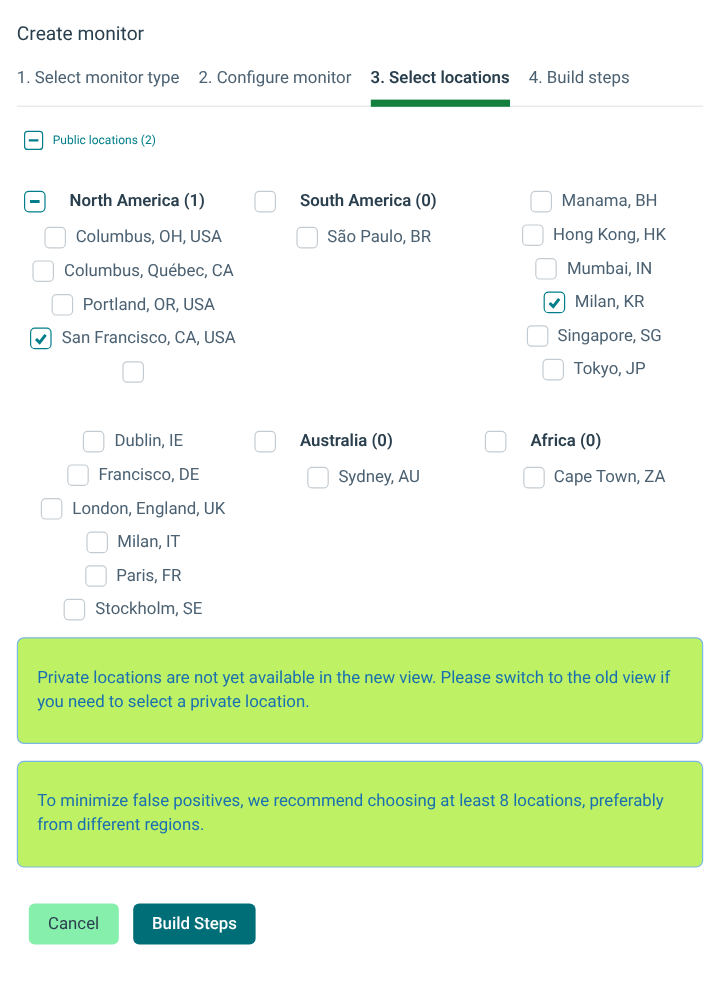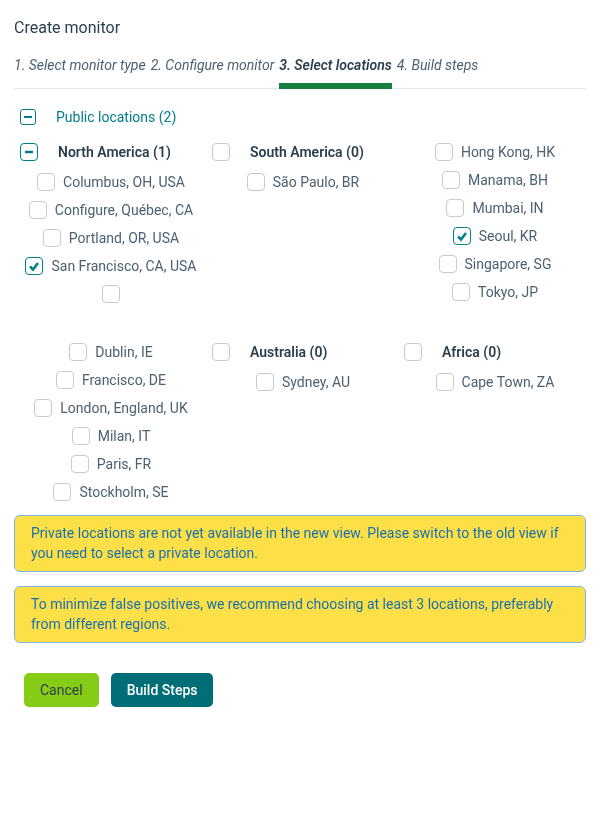--- a/index.html
+++ b/index.html
@@ -12,44 +12,43 @@
       font-size: 14px;
     }
     .page-title {
       font-size: 16px;
       font-weight: 400;
       color: #2a3f4d;
       margin-bottom: 20px;
     }
     .tabs {
       display: flex;
-      gap: 5px;
+      gap: 16px;
       border-bottom: 1px solid #e3e6e8;
       margin-bottom: 20px;
       font-size: 14px;
-      font-style: italic;
     }
     .tab {
       padding: 0 0 10px 0;
       color: #4b6172;
       cursor: pointer;
     }
     .tab.active {
       color: #2a3f4d;
       font-weight: 600;
       border-bottom: 6px solid #15803d;
       margin-bottom: -1px;
     }
     .public-locations {
       display: flex;
       align-items: center;
-      gap: 20px;
+      gap: 8px;
       color: #007e8a;
-      font-size: 14px;
-      margin-bottom: 18px;
+      font-size: 10px;
+      margin-bottom: 34px;
       cursor: pointer;
       padding-left: 6px;
     }
     .indeterminate-box {
       width: 16px;
       height: 16px;
       border: 1px solid #007e8a;
       border-radius: 3px;
       display: flex;
       align-items: center;
@@ -100,45 +99,45 @@
       display: flex;
       align-items: center;
       gap: 8px;
       font-size: 14px;
       color: #4b6172;
       cursor: pointer;
       justify-content: center;
     }
     .info-box {
       border: 1px solid #7ab8e0;
-      background: #fde047;
+      background: #bef264;
       color: #1a6fb0;
       border-radius: 6px;
-      padding: 8px 16px;
+      padding: 24px 16px;
       font-size: 14px;
       line-height: 1.4;
       margin-top: 14px;
     }
     .info-box:first-of-type { margin-top: 60px; }
     .footer-buttons {
       display: flex;
       gap: 12px;
       margin-top: 30px;
       padding-left: 10px;
     }
     .btn {
       padding: 9px 16px;
       border-radius: 5px;
       font-size: 14px;
       cursor: pointer;
       border: none;
       font-family: inherit;
     }
     .btn-cancel {
-      background: #84cc16;
+      background: #86efac;
       color: #2a3f4d;
     }
     .btn-primary {
       background: #006e77;
       color: #fff;
       font-weight: 500;
     }
   </style>
 </head>
 <body>
@@ -171,21 +170,21 @@
         </span>
         <span>North America (1)</span>
       </div>
       <div class="location-list">
         <div class="location-item">
           <span class="checkbox"></span>
           <span>Columbus, OH, USA</span>
         </div>
         <div class="location-item">
           <span class="checkbox"></span>
-          <span>Configure, Québec, CA</span>
+          <span>Columbus, Québec, CA</span>
         </div>
         <div class="location-item">
           <span class="checkbox"></span>
           <span>Portland, OR, USA</span>
         </div>
         <div class="location-item">
           <span class="checkbox checked">
             <svg viewBox="0 0 12 12">
               <polyline points="2,6.5 5,9.5 10,3"></polyline>
             </svg>
@@ -206,37 +205,37 @@
         <div class="location-item">
           <span class="checkbox"></span>
           <span>São Paulo, BR</span>
         </div>
       </div>
     </div>
     <div class="region">
       <div class="location-list">
         <div class="location-item">
           <span class="checkbox"></span>
+          <span>Manama, BH</span>
+        </div>
+        <div class="location-item">
+          <span class="checkbox"></span>
           <span>Hong Kong, HK</span>
-        </div>
-        <div class="location-item">
-          <span class="checkbox"></span>
-          <span>Manama, BH</span>
         </div>
         <div class="location-item">
           <span class="checkbox"></span>
           <span>Mumbai, IN</span>
         </div>
         <div class="location-item">
           <span class="checkbox checked">
             <svg viewBox="0 0 12 12">
               <polyline points="2,6.5 5,9.5 10,3"></polyline>
             </svg>
           </span>
-          <span>Seoul, KR</span>
+          <span>Milan, KR</span>
         </div>
         <div class="location-item">
           <span class="checkbox"></span>
           <span>Singapore, SG</span>
         </div>
         <div class="location-item">
           <span class="checkbox"></span>
           <span>Tokyo, JP</span>
         </div>
       </div>
@@ -289,18 +288,18 @@
       <div class="location-list">
         <div class="location-item">
           <span class="checkbox"></span>
           <span>Cape Town, ZA</span>
         </div>
       </div>
     </div>
   </div>
 
 <div class="info-box">Private locations are not yet available in the new view. Please switch to the old view if you need to select a private location.</div>
-<div class="info-box">To minimize false positives, we recommend choosing at least 3 locations, preferably from different regions.</div>
+<div class="info-box">To minimize false positives, we recommend choosing at least 8 locations, preferably from different regions.</div>
 
 <div class="footer-buttons">
   <button class="btn btn-cancel">Cancel</button>
   <button class="btn btn-primary">Build Steps</button>
 </div>
 
 </body></html>

